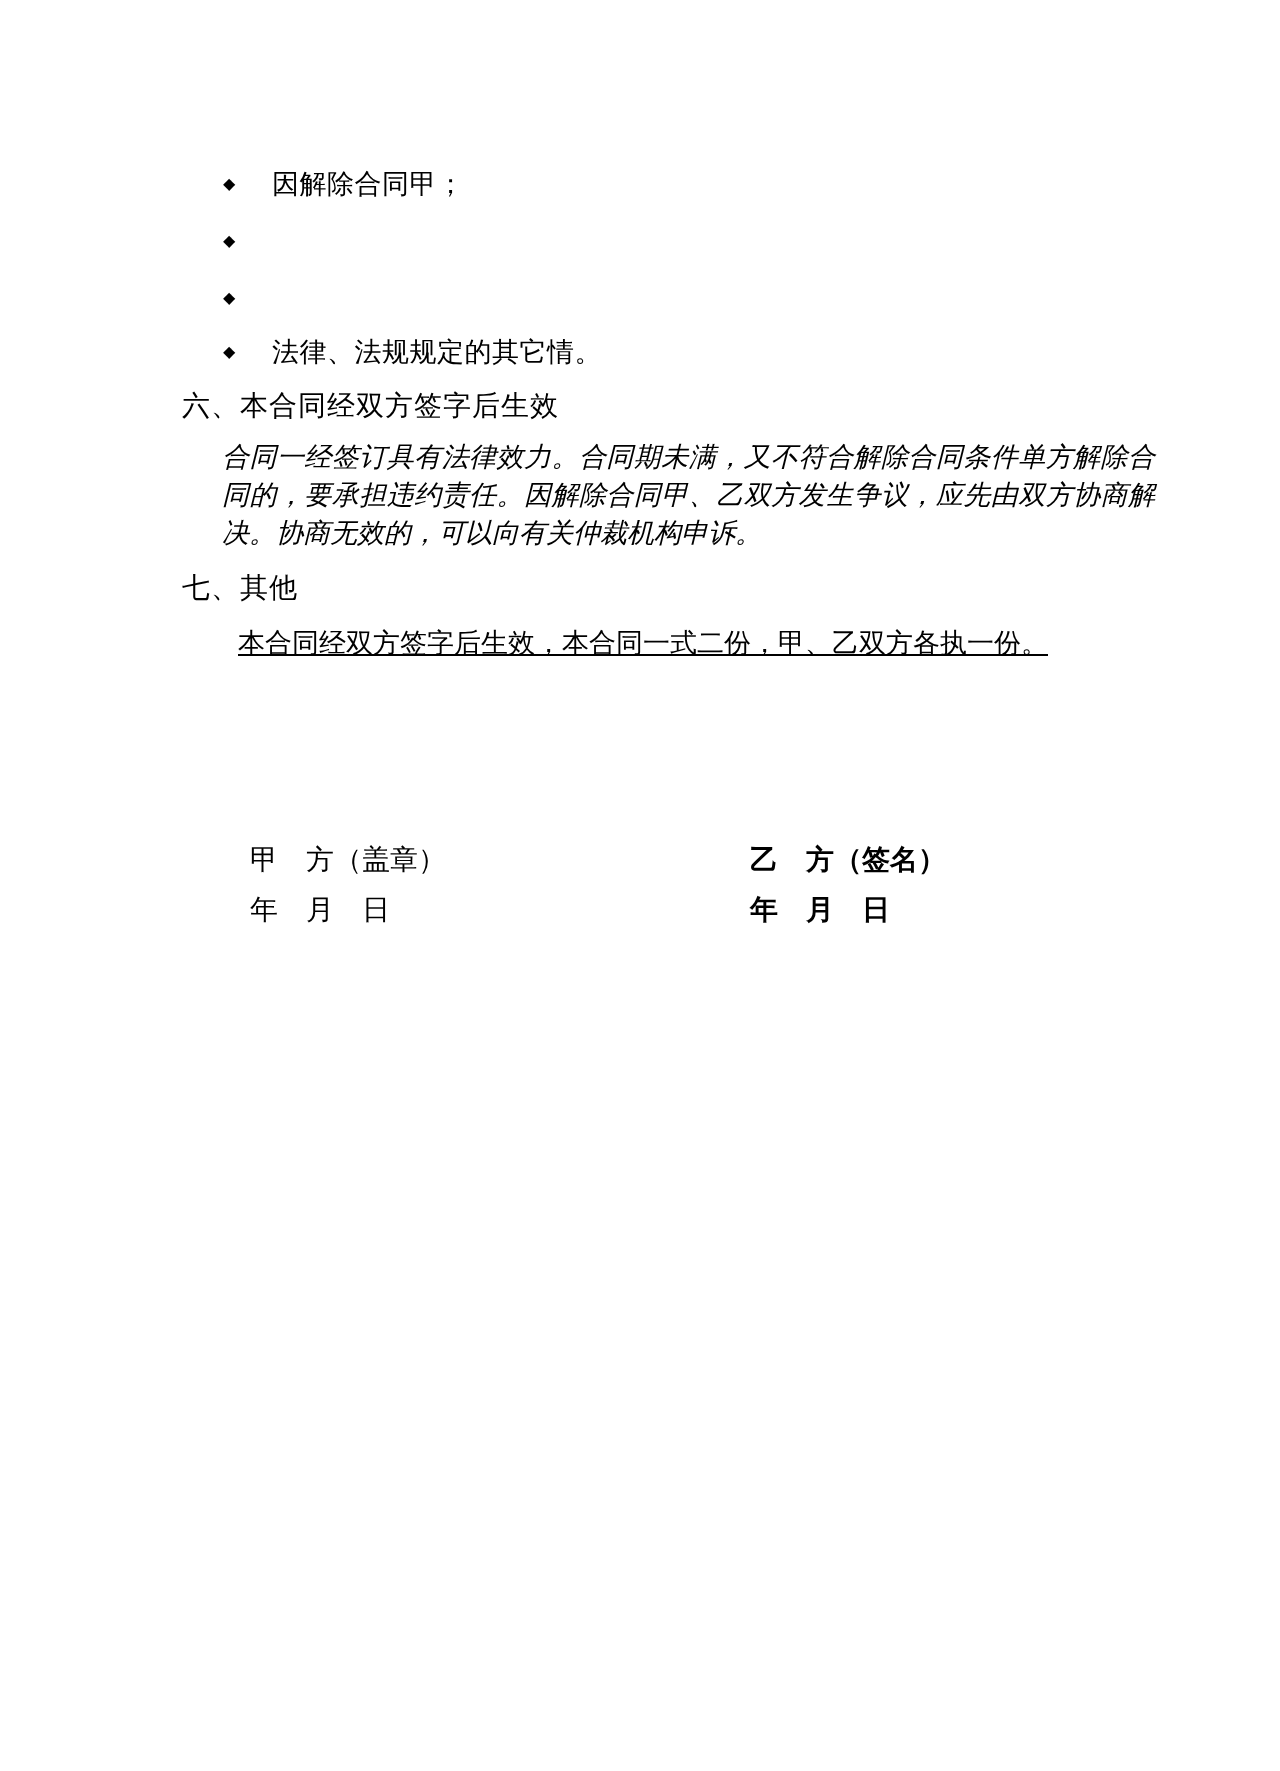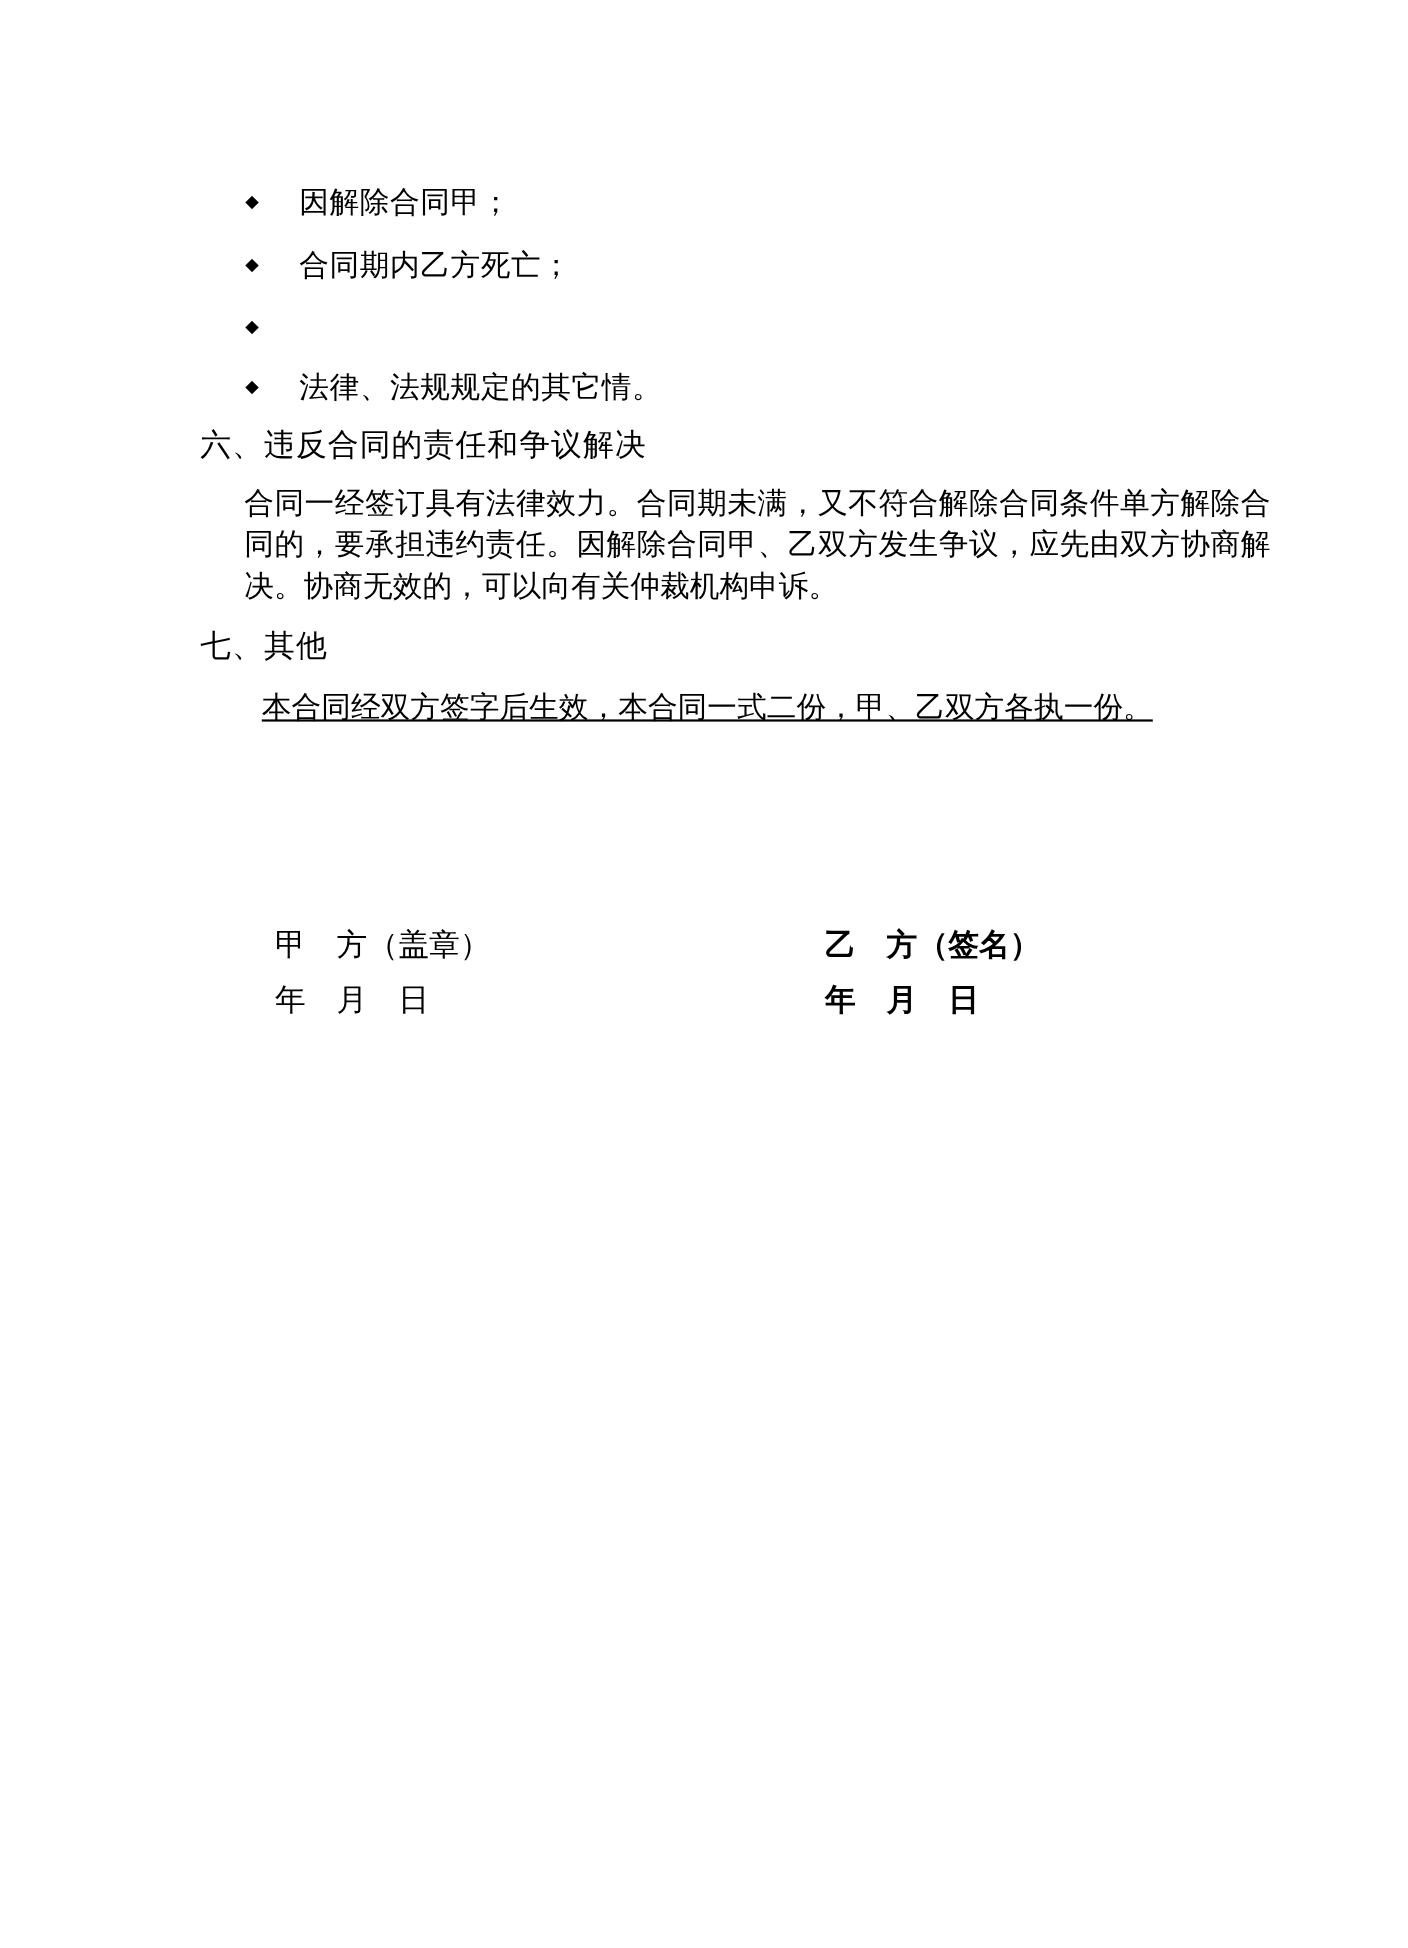--- a/index.html
+++ b/index.html
@@ -51,20 +51,21 @@
     margin: 0;
     font-size: 27px;
     line-height: 38px;
   }
   .para-violation {
     left: 222px;
     top: 438px;
     width: 933px;
     text-align: justify;
     text-justify: inter-ideograph;
+    font-style: italic;
   }
   .para-other {
     left: 238px;
     top: 624px;
     white-space: nowrap;
     text-decoration: underline;
   }
   .sig-row {
     position: absolute;
     left: 0;
@@ -85,32 +86,31 @@
 
 <div class="page">
 
   <div>
     <div class="bullet-row" style="top:164px">
       <span class="bullet-marker">◆</span>
       <span class="bullet-text">因解除合同甲；</span>
     </div>
     <div class="bullet-row" style="top:221px">
       <span class="bullet-marker">◆</span>
-      <span class="bullet-text">合同期内乙方死亡；</span>
     </div>
     <div class="bullet-row" style="top:278px">
       <span class="bullet-marker">◆</span>
     </div>
     <div class="bullet-row" style="top:332px">
       <span class="bullet-marker">◆</span>
       <span class="bullet-text">法律、法规规定的其它情。</span>
     </div>
   </div>
 
-  <h2 class="sec-heading" style="top:386px">六、违反合同的责任和争议解决</h2>
+  <h2 class="sec-heading" style="top:386px">六、本合同经双方签字后生效</h2>
 
   <p class="body-para para-violation">合同一经签订具有法律效力。合同期未满，又不符合解除合同条件单方解除合同的，要承担违约责任。因解除合同甲、乙双方发生争议，应先由双方协商解决。协商无效的，可以向有关仲裁机构申诉。</p>
 
   <h2 class="sec-heading" style="top:568px">七、其他</h2>
 
   <p class="body-para para-other">本合同经双方签字后生效，本合同一式二份，甲、乙双方各执一份。</p>
 
   <div class="sig-row" style="top:841px">
     <span class="sig-label sig-a">甲　方（盖章）</span>
     <span class="sig-label sig-b">乙　方（签名）</span>

